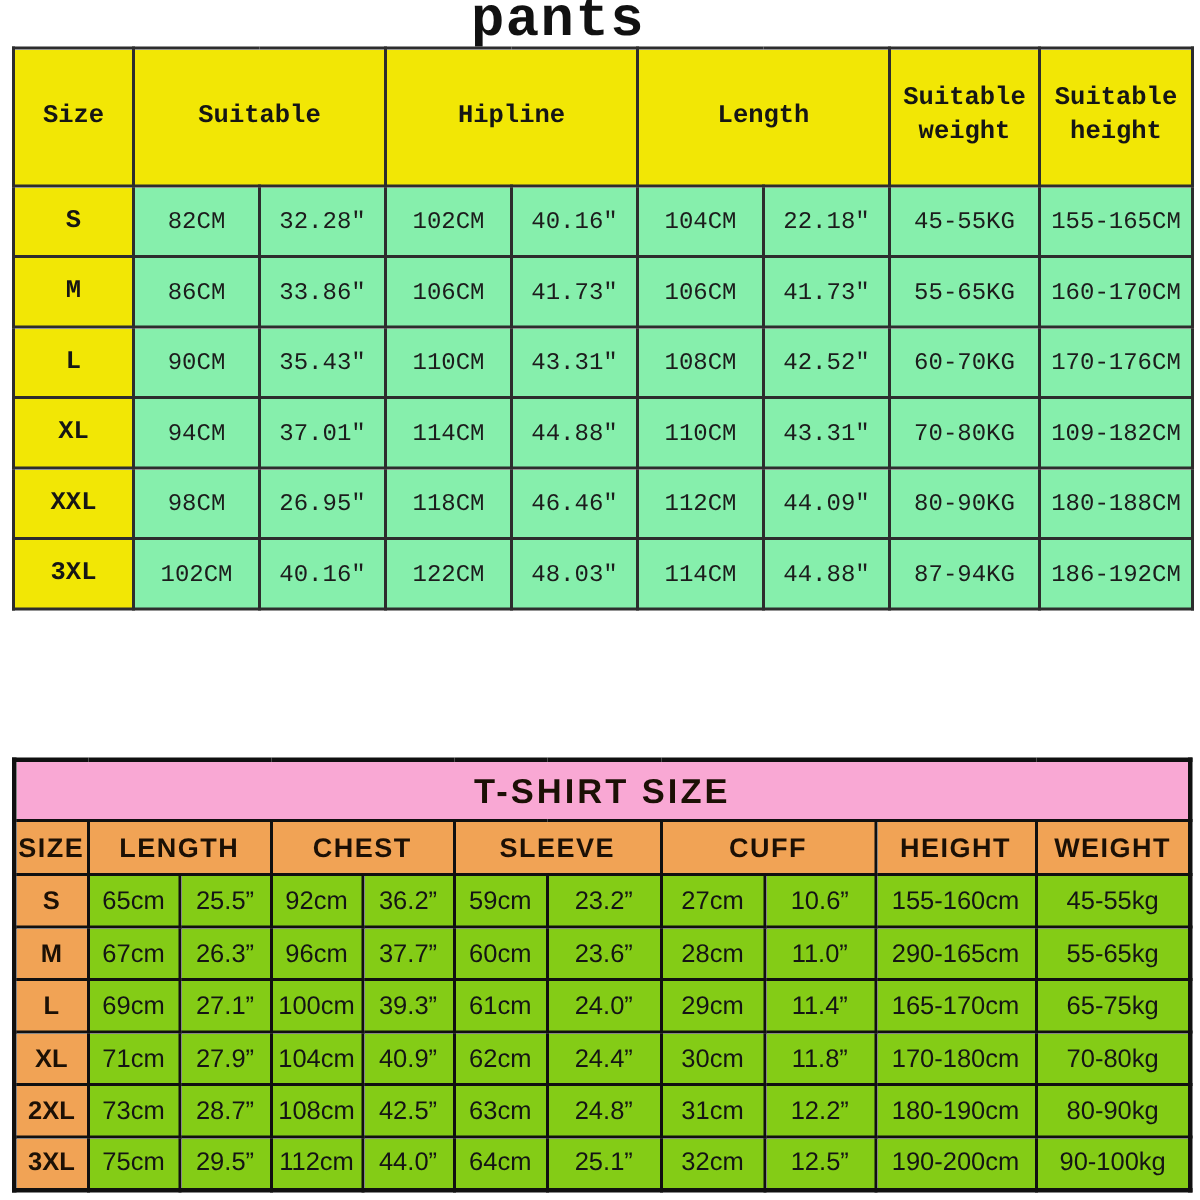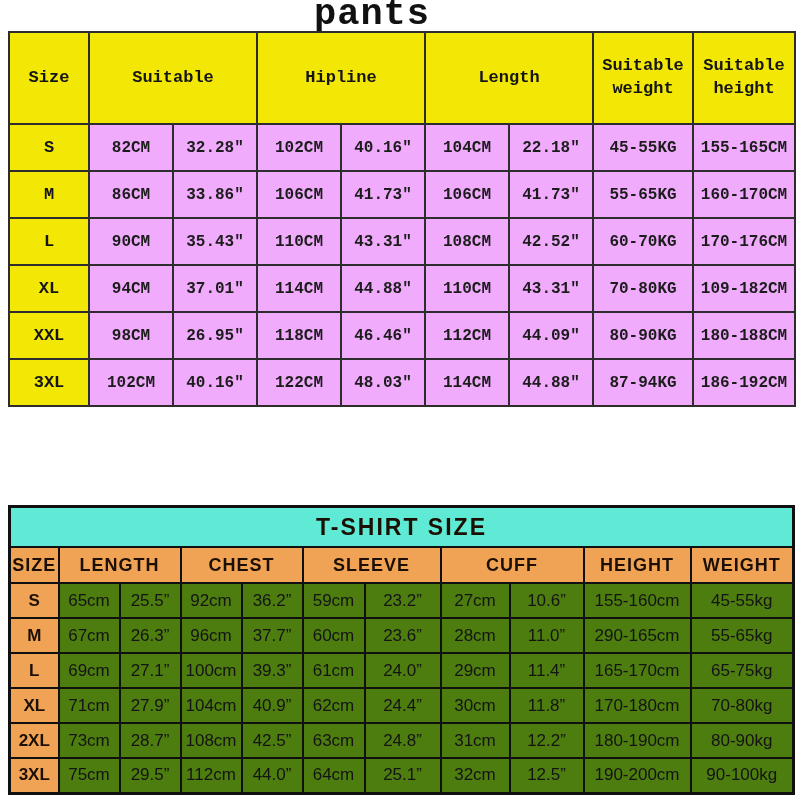--- a/index.html
+++ b/index.html
@@ -58,23 +58,23 @@
     line-height: 1.35;
   }
   .pants-table tbody tr { height: 47px; }
   .pants-table tbody th {
     background: #F2E705;
     font-size: 17px;
     font-weight: 700;
     color: #151515;
   }
   .pants-table tbody td {
-    background: #f0abfc;
+    background: #86efac;
     font-size: 16px;
-    font-weight: 700;
+    font-weight: 400;
     color: #1c1c1c;
   }
 
   
   .tshirt-table {
     position: absolute;
     left: 8px;
     top: 505px;
     width: 784px;
     font-family: "Liberation Sans", sans-serif;
@@ -82,21 +82,21 @@
   }
   .tshirt-table th, .tshirt-table td {
     border: 2px solid #101010;
     text-align: center;
     vertical-align: middle;
     padding: 0;
     overflow: hidden;
     white-space: nowrap;
   }
   .tshirt-table .title-row td {
-    background: #5eead4;
+    background: #f9a8d4;
     height: 38px;
     font-size: 23px;
     font-weight: 700;
     letter-spacing: 2px;
     color: #1c1005;
   }
   .tshirt-table thead th.col-head {
     background: #F1A355;
     height: 34px;
     font-size: 18px;
@@ -105,21 +105,21 @@
     letter-spacing: 1px;
   }
   .tshirt-table tbody tr { height: 35px; }
   .tshirt-table tbody th {
     background: #F1A355;
     font-size: 17px;
     font-weight: 700;
     color: #1c1005;
   }
   .tshirt-table tbody td {
-    background: #4d7c0f;
+    background: #84cc16;
     font-size: 17px;
     font-weight: 400;
     color: #141414;
     margin-top: 44px;
   }
 </style>
 </head>
 <body>
 
 <div class="screen">

